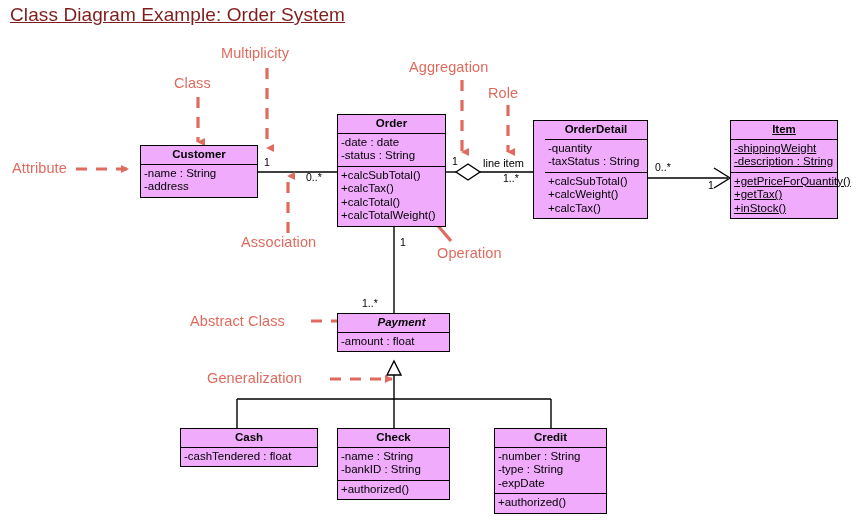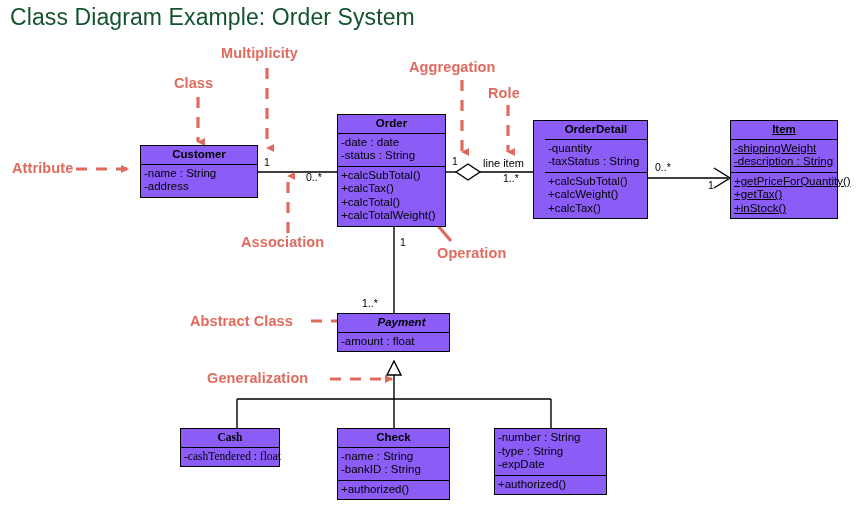--- a/index.html
+++ b/index.html
@@ -25,32 +25,33 @@
     width: 864px;
     height: 523px;
     pointer-events: none;
   }
 
   
   .diagram-title {
     position: absolute;
     left: 10px;
     top: 4px;
-    font-size: 23px;
-    color: #14532d;
+    font-size: 19px;
+    color: #7f1d1d;
     letter-spacing: 0.1px;
     white-space: nowrap;
+    text-decoration: underline;
   }
 
   
   .uml-class {
     position: absolute;
     box-sizing: border-box;
     border: 1px solid #000000;
-    background: #8b5cf6;
+    background: #f0abfc;
     font-size: 11.5px;
     color: #000000;
     line-height: 1.0;
   }
   .uml-name {
     box-sizing: border-box;
     text-align: center;
     font-weight: bold;
     font-size: 11.5px;
     padding: 3px 2px 3px 2px;
@@ -87,21 +88,21 @@
     position: absolute;
     font-size: 11px;
     color: #000000;
     white-space: nowrap;
   }
 
   
   .annot {
     position: absolute;
     color: #E06A5E;
-    font-weight: bold;
+    font-weight: normal;
     font-size: 14.5px;
     white-space: nowrap;
     letter-spacing: 0.1px;
   }
 </style>
 </head>
 <body>
 
 <div id="canvas">
 
@@ -236,39 +237,40 @@
     </div>
   </div>
 
   <div class="uml-class" style="left:337px; top:313px; width:113px;">
     <div class="uml-name abstract">Payment</div>
     <div class="uml-compartment">
       <div class="uml-row">-amount : float</div>
     </div>
   </div>
 
-  <div class="uml-class" style="left:180px; top:428px; width:100px;font-family:Liberation Serif, serif;">
+  <div class="uml-class" style="left:180px; top:428px; width:138px;">
     <div class="uml-name">Cash</div>
     <div class="uml-compartment">
       <div class="uml-row">-cashTendered : float</div>
     </div>
   </div>
 
   <div class="uml-class" style="left:337px; top:428px; width:113px;">
     <div class="uml-name">Check</div>
     <div class="uml-compartment">
       <div class="uml-row">-name : String</div>
       <div class="uml-row">-bankID : String</div>
     </div>
     <div class="uml-compartment">
       <div class="uml-row">+authorized()</div>
     </div>
   </div>
 
   <div class="uml-class" style="left:494px; top:428px; width:113px;">
+    <div class="uml-name">Credit</div>
     <div class="uml-compartment">
       <div class="uml-row">-number : String</div>
       <div class="uml-row">-type : String</div>
       <div class="uml-row">-expDate</div>
     </div>
     <div class="uml-compartment">
       <div class="uml-row">+authorized()</div>
     </div>
   </div>
 

